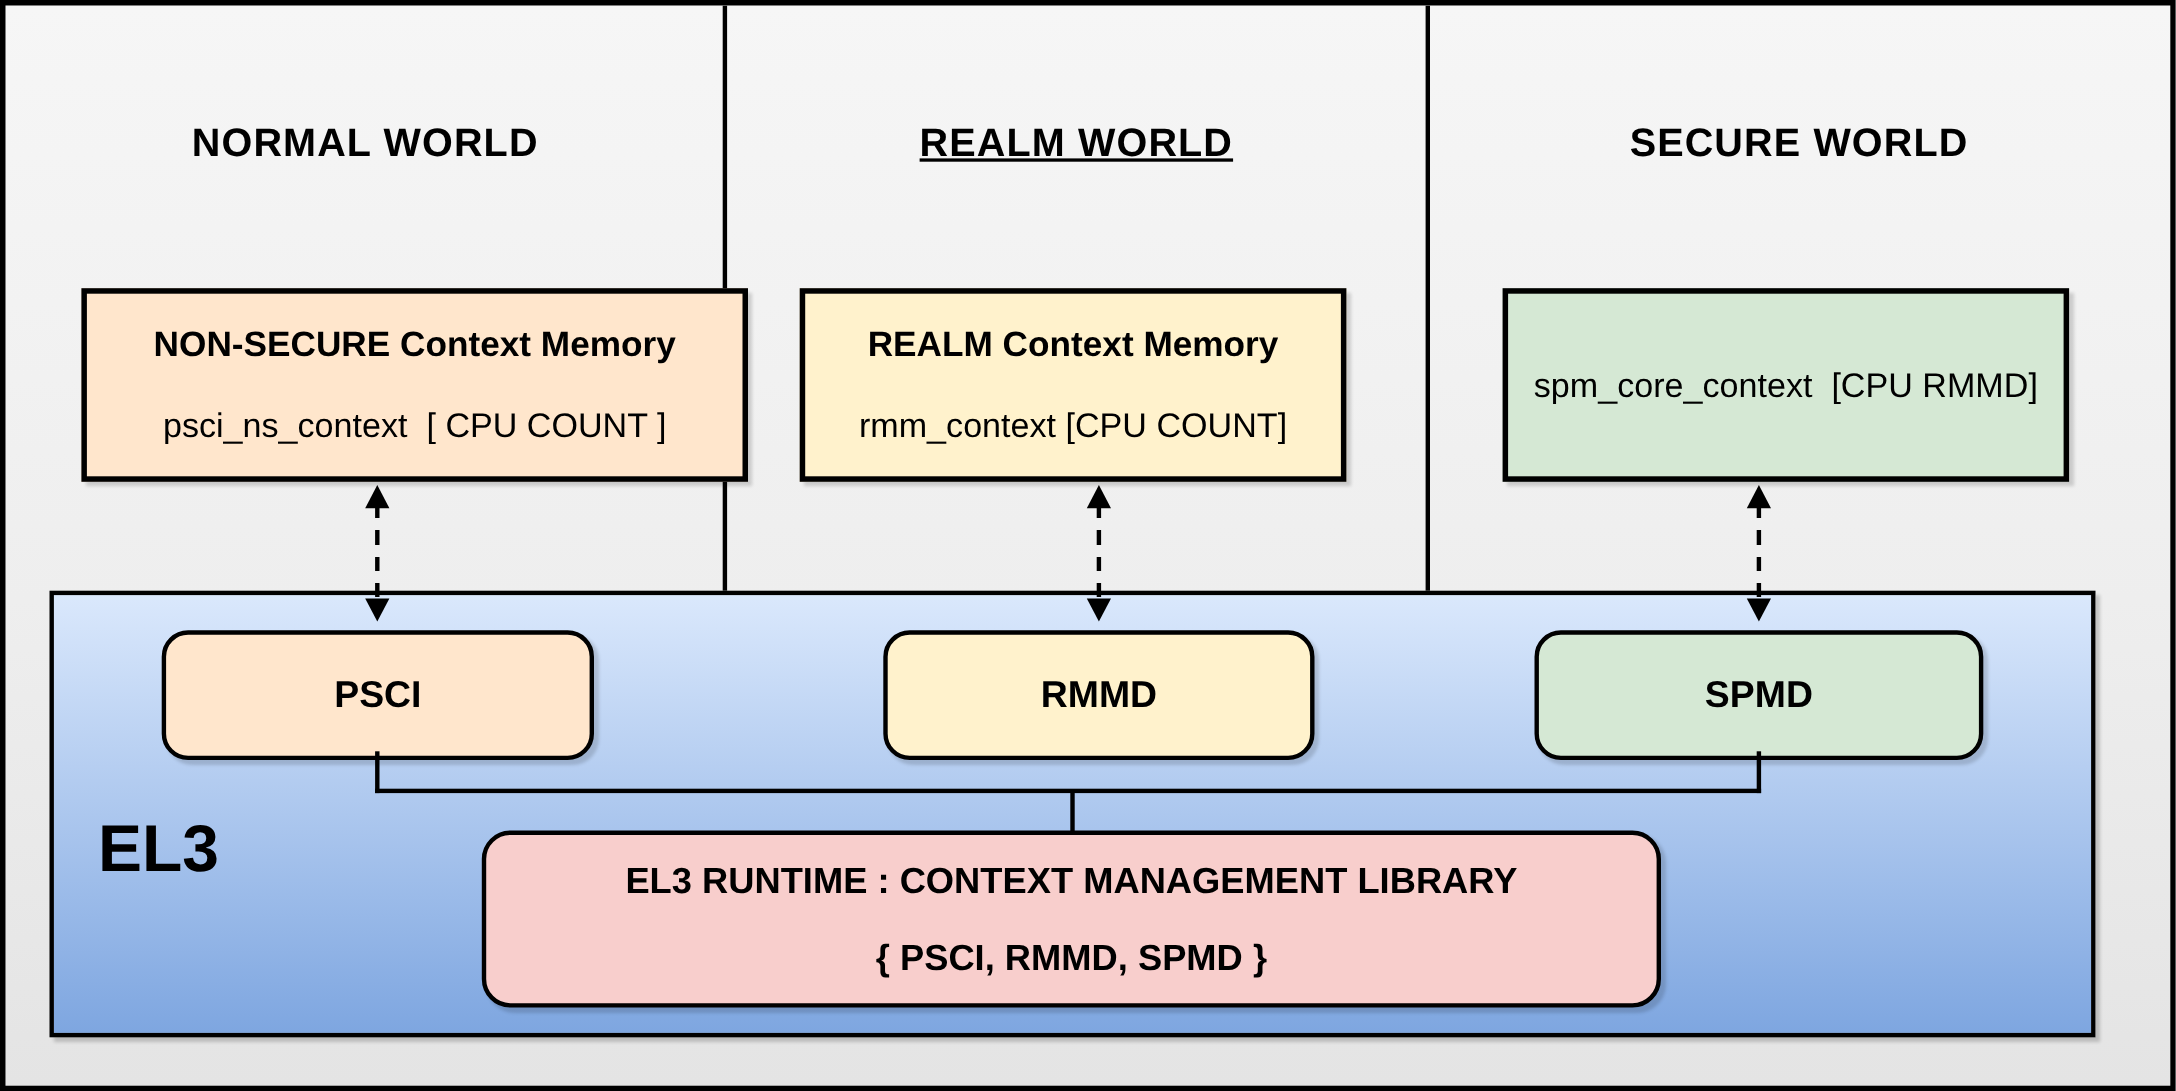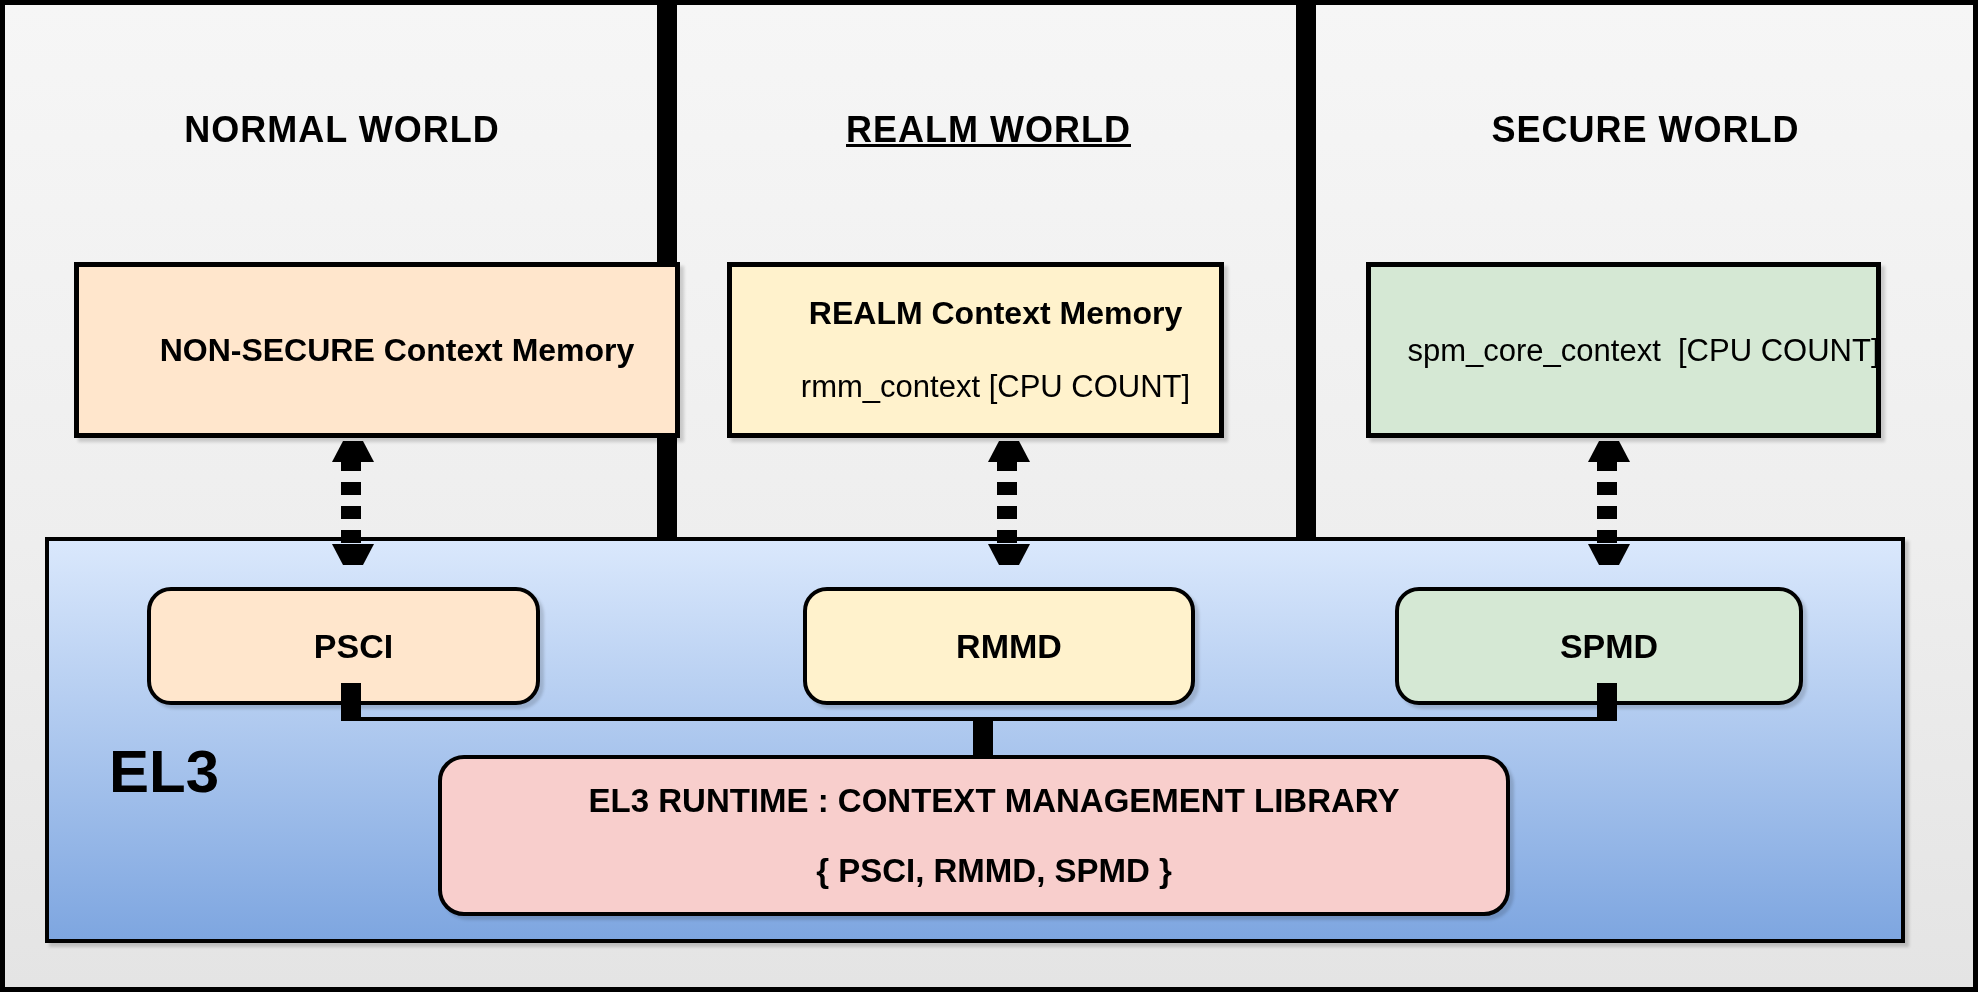--- a/index.html
+++ b/index.html
@@ -1,16 +1,16 @@
 <!DOCTYPE html>
 <html><head>
 <meta charset="utf-8">
 <style>
   html, body { margin: 0; padding: 0; background: #ffffff; }
-  * { box-sizing: border-box; padding-left: 20px; }
+  * { box-sizing: border-box; }
 
   #canvas {
     position: relative;
     width: 1978px;
     height: 992px;
     border: 5px solid #000;
     background: linear-gradient(180deg, #f6f6f6 0%, #eeeeee 55%, #e4e4e4 100%);
     font-family: "Liberation Sans", sans-serif;
     color: #000;
     overflow: hidden;
@@ -85,21 +85,21 @@
 
   #el3-label {
     position: absolute;
     left: 84px; top: 732px;
     font-size: 60px;
     font-weight: bold;
   }
 
   .module-box {
     position: absolute;
-    top: 582px; height: 118px;
+    top: 568px; height: 118px;
     border: 4px solid #000;
     border-radius: 24px;
     box-shadow: 4px 4px 3px rgba(0,0,0,0.15);
     display: flex; align-items: center; justify-content: center;
     font-size: 34px; font-weight: bold;
   }
   #module-psci { left: 142px;  width: 393px; background: #ffe6cc; }
   #module-rmmd { left: 798px;  width: 392px; background: #fff2cc; }
   #module-spmd { left: 1390px; width: 408px; background: #d5e8d4; }
 
@@ -131,27 +131,28 @@
 
   <div class="divider" id="divider-1"></div>
   <div class="divider" id="divider-2"></div>
 
   <div class="world-title" id="world-title-normal">NORMAL WORLD</div>
   <div class="world-title" id="world-title-realm">REALM WORLD</div>
   <div class="world-title" id="world-title-secure">SECURE WORLD</div>
 
   <div class="memory-box" id="memory-box-ns">
     <div class="memory-title">NON-SECURE Context Memory</div>
+    <div class="memory-detail">psci_ns_context  [ CPU COUNT ]</div>
   </div>
   <div class="memory-box" id="memory-box-realm">
     <div class="memory-title">REALM Context Memory</div>
     <div class="memory-detail">rmm_context [CPU COUNT]</div>
   </div>
   <div class="memory-box" id="memory-box-secure">
-    <div class="memory-detail">spm_core_context  [CPU COUNT]</div>
+    <div class="memory-detail">spm_core_context  [CPU RMMD]</div>
   </div>
 
   <div id="el3-box"></div>
   <div id="el3-label">EL3</div>
 
   <div class="dashed-arrow" id="arrow-ns">
     <div class="arrow-head-up"></div>
     <div class="arrow-shaft"></div>
     <div class="arrow-head-down"></div>
   </div>

